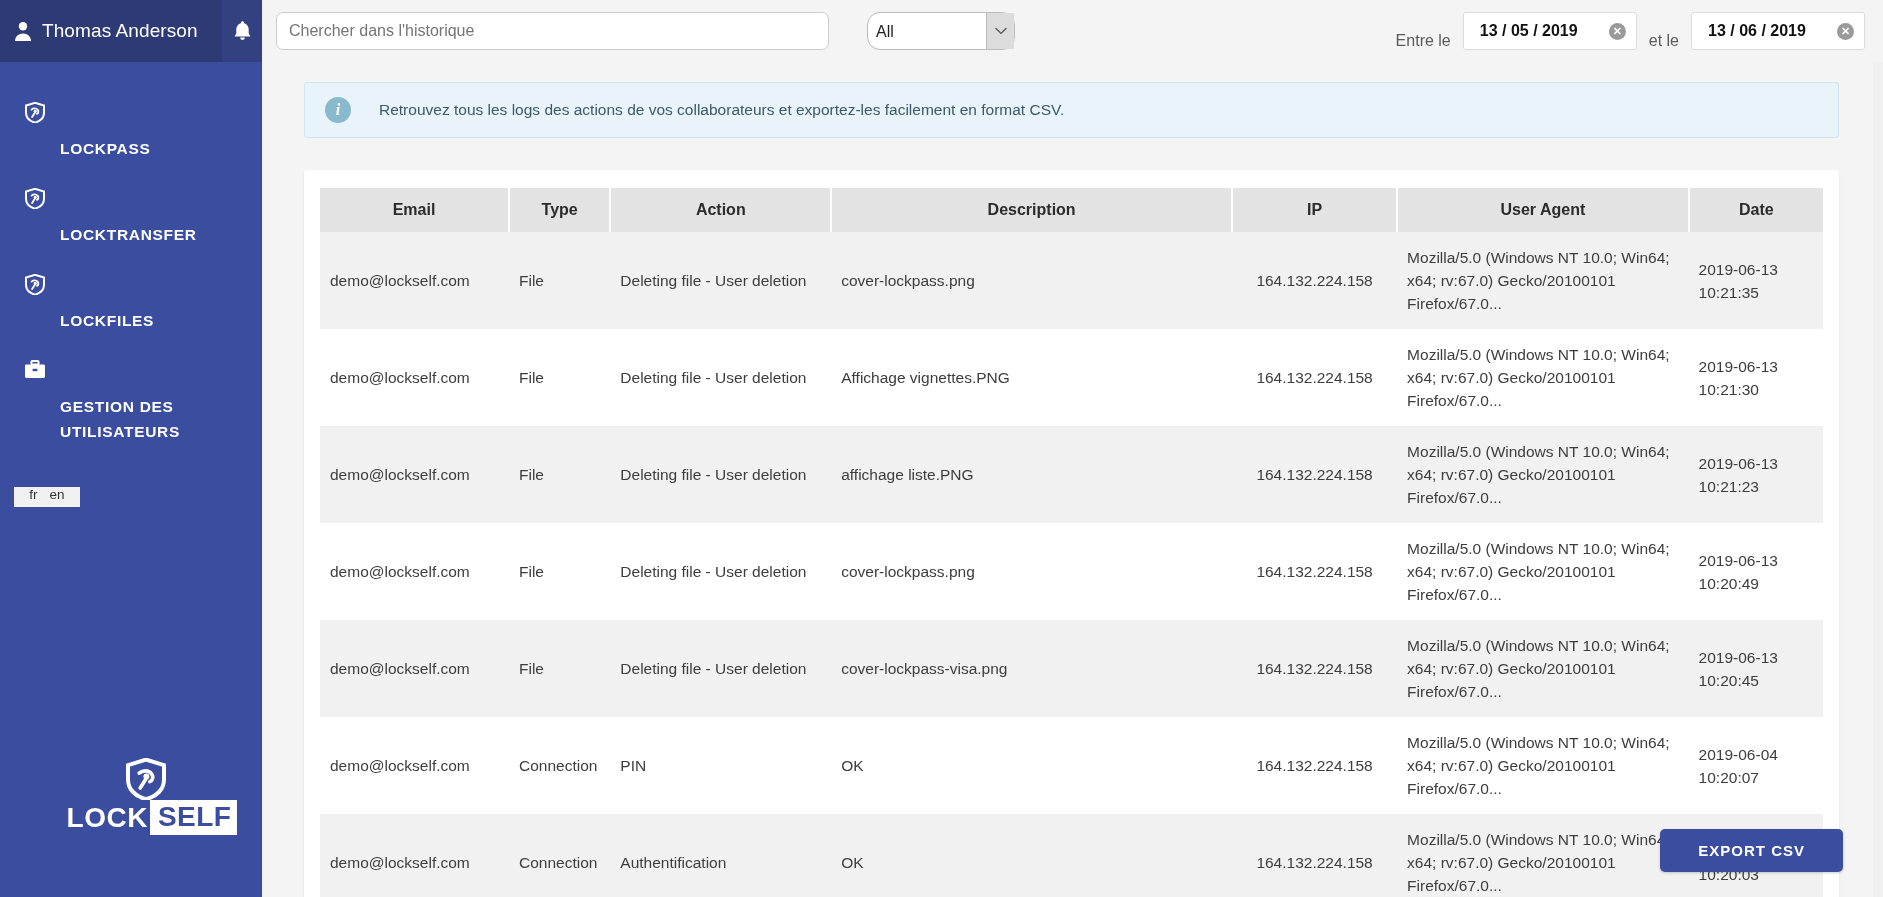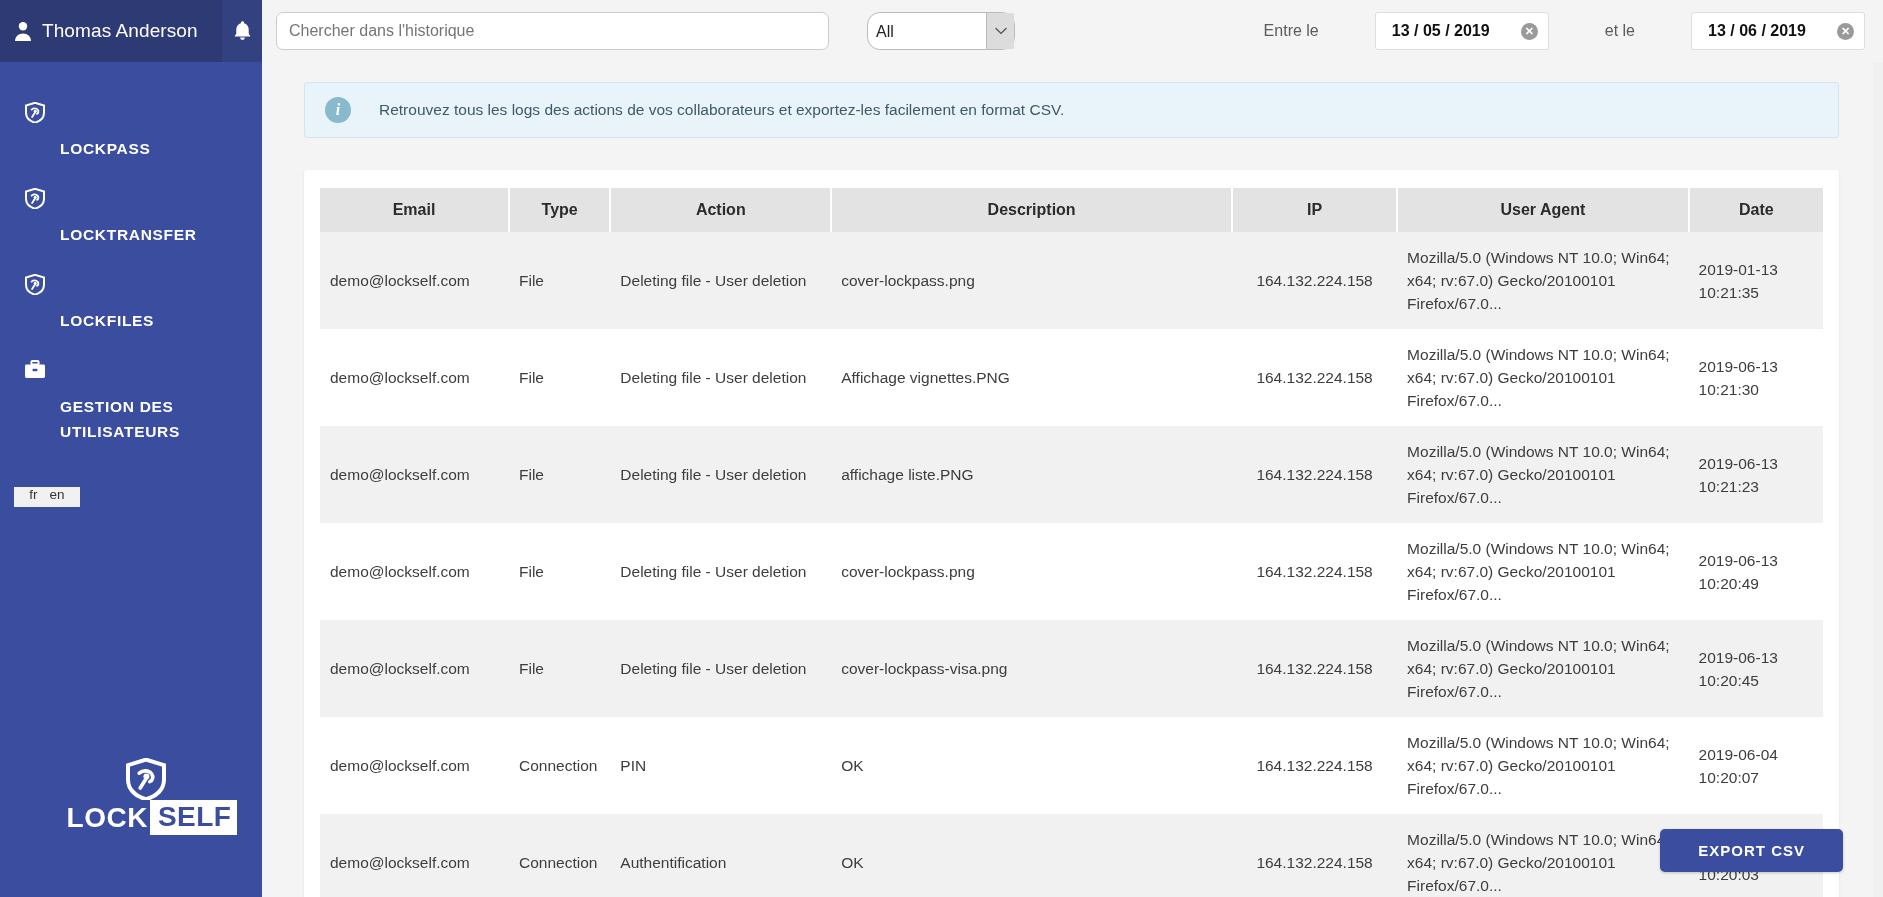--- a/index.html
+++ b/index.html
@@ -120,21 +120,21 @@
     position: relative;
   }
   .select-wrap { position: relative; display: inline-block; margin-left: 38px; }
   .select-wrap .sel-btn {
     position: absolute; right: 1px; top: 1px;
     width: 28px; height: 36px;
     background: #dcdcdc; border-left: 1px solid #bbb;
     display: flex; align-items: center; justify-content: center;
     pointer-events: none;
   }
-  .date-group { margin-left: auto; display: flex; align-items: center; gap: 44px; }
+  .date-group { margin-left: auto; display: flex; align-items: flex-end; }
   .date-lbl { font-size: 16px; color: #5b5b5b; margin: 0 12px; }
   .date-box {
     height: 38px; min-width: 174px;
     background: #fff; border: 1px solid #ddd; border-radius: 3px;
     display: flex; align-items: center; justify-content: space-between;
     padding: 0 10px 0 16px;
     font-size: 16px; font-weight: 700; color: #111;
     cursor: pointer;
   }
   .clear-x {
@@ -371,21 +371,21 @@
             </tr>
           </thead>
           <tbody>
             <tr>
               <td class="td-email">demo@lockself.com</td>
               <td>File</td>
               <td>Deleting file - User deletion</td>
               <td>cover-lockpass.png</td>
               <td class="td-ip">164.132.224.158</td>
               <td>Mozilla/5.0 (Windows NT 10.0; Win64; x64; rv:67.0) Gecko/20100101 Firefox/67.0...</td>
-              <td>2019-01-13 10:21:35</td>
+              <td>2019-06-13 10:21:35</td>
             </tr>
             <tr>
               <td class="td-email">demo@lockself.com</td>
               <td>File</td>
               <td>Deleting file - User deletion</td>
               <td>Affichage vignettes.PNG</td>
               <td class="td-ip">164.132.224.158</td>
               <td>Mozilla/5.0 (Windows NT 10.0; Win64; x64; rv:67.0) Gecko/20100101 Firefox/67.0...</td>
               <td>2019-06-13 10:21:30</td>
             </tr>

